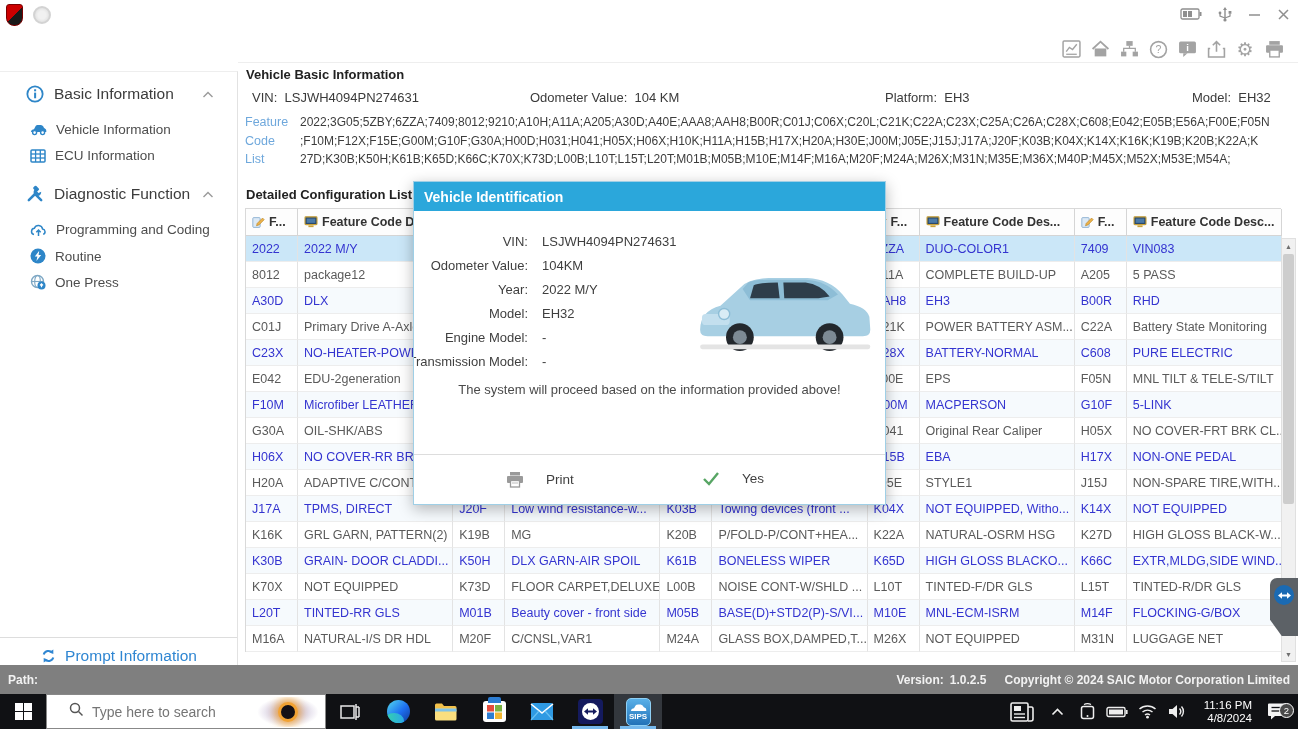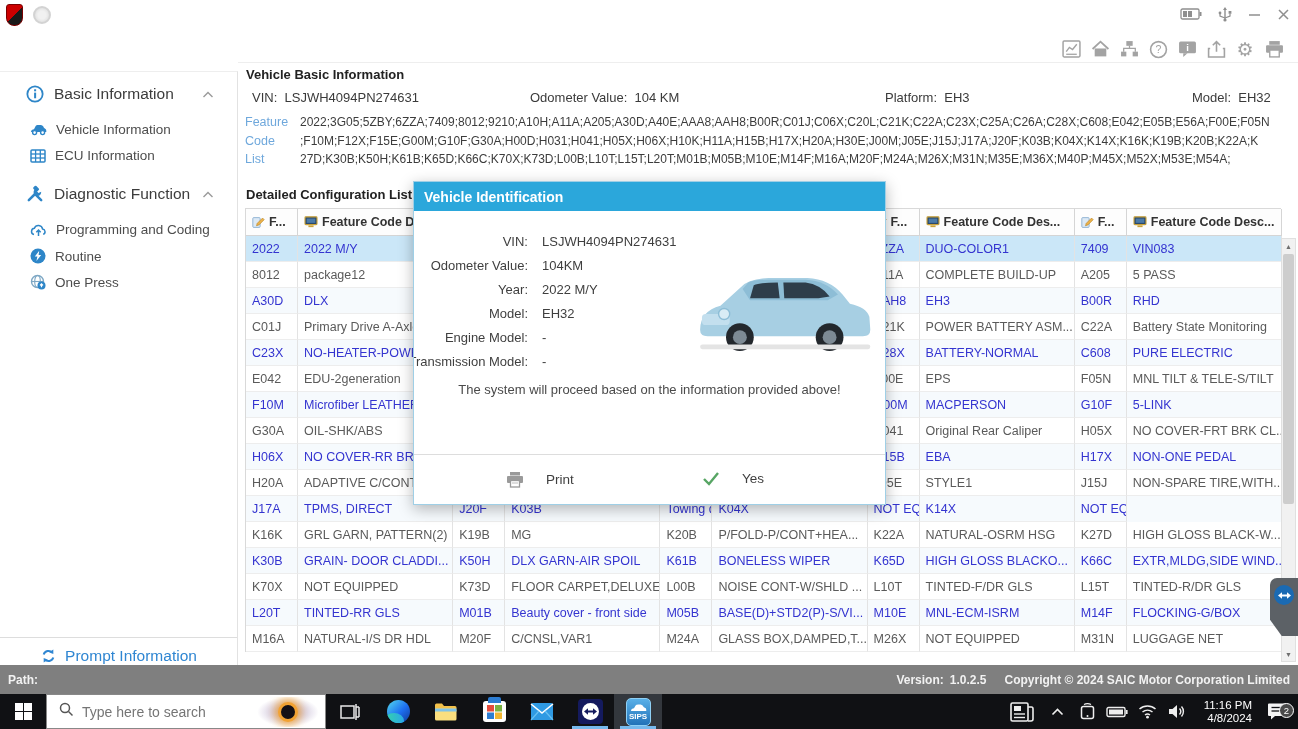--- a/index.html
+++ b/index.html
@@ -66,21 +66,21 @@
   .tv-circle { position:absolute; left:4px; top:7px; width:20px; height:20px; border-radius:50%; background:#1a6ab3; display:flex; align-items:center; justify-content:center; }
 
   
   .statusbar { position:absolute; left:0; top:665px; width:1298px; height:29px; background:#7f7f7f; color:#f2f2f2; font-size:12px; font-weight:bold; }
   .sb-path { position:absolute; left:8px; top:8px; }
   .sb-right { position:absolute; right:8px; top:8px; display:flex; gap:6px; white-space:nowrap; }
 
   
   .taskbar { position:absolute; left:0; top:694px; width:1298px; height:35px; background:#101114; display:flex; align-items:stretch; }
   .tk-btn { width:46px; display:flex; align-items:center; justify-content:center; cursor:pointer; }
-  .tk-search { position:relative; width:280px; background:#fff; border:1px solid #888; display:flex; align-items:center; gap:8px; padding-left:12px; }
+  .tk-search { position:relative; width:280px; background:#fff; border:1px solid #888; display:flex; align-items:center; gap:8px; padding-left:22px; }
   .tk-search input { border:none; outline:none; font-size:14px; color:#444; width:150px; font-family:"Liberation Sans",sans-serif; background:transparent; }
   .eclipse-wrap { position:absolute; right:6px; top:2px; width:62px; height:30px; overflow:hidden; display:flex; align-items:center; justify-content:center; background:radial-gradient(ellipse at center,rgba(110,80,150,.55),rgba(255,255,255,0) 70%); }
   .eclipse { width:20px; height:20px; border-radius:50%; background:#151015; border:3px solid #f2a233; box-shadow:0 0 9px 3px rgba(242,162,51,.85); }
   .tk-app { width:48px; display:flex; align-items:center; justify-content:center; cursor:pointer; position:relative; }
   .tk-app.open::after { content:""; position:absolute; left:6px; bottom:0; width:36px; height:3px; background:#76b9ed; }
   .tk-app.active { background:#33373d; }
   .sips-ic { width:25px; height:28px; border-radius:5px; background:linear-gradient(#59b0e8,#2272b8); display:flex; flex-direction:column; align-items:center; justify-content:center; color:#fff; font-size:8px; font-weight:bold; border:1px solid #8fd0f5; }
   .tv-ic { width:25px; height:25px; border-radius:4px; background:#141a5e; display:flex; align-items:center; justify-content:center; }
   .tv-ic .circ { width:17px; height:17px; border-radius:50%; background:#fff; display:flex; align-items:center; justify-content:center; }
   .tray { margin-left:auto; display:flex; align-items:center; }
@@ -508,20 +508,21 @@
           <div class="tcell"></div>
           <div class="tcell">J05E</div>
           <div class="tcell">STYLE1</div>
           <div class="tcell">J15J</div>
           <div class="tcell">NON-SPARE TIRE,WITH...</div>
         </div>
         <div class="trow blue">
           <div class="tcell">J17A</div>
           <div class="tcell">TPMS, DIRECT</div>
           <div class="tcell">J20F</div>
+          <div class="tcell">Low wind resistance-w...</div>
           <div class="tcell">K03B</div>
           <div class="tcell">Towing devices (front ...</div>
           <div class="tcell">K04X</div>
           <div class="tcell">NOT EQUIPPED, Witho...</div>
           <div class="tcell">K14X</div>
           <div class="tcell">NOT EQUIPPED</div>
         </div>
         <div class="trow gray">
           <div class="tcell">K16K</div>
           <div class="tcell">GRL GARN, PATTERN(2)</div>

